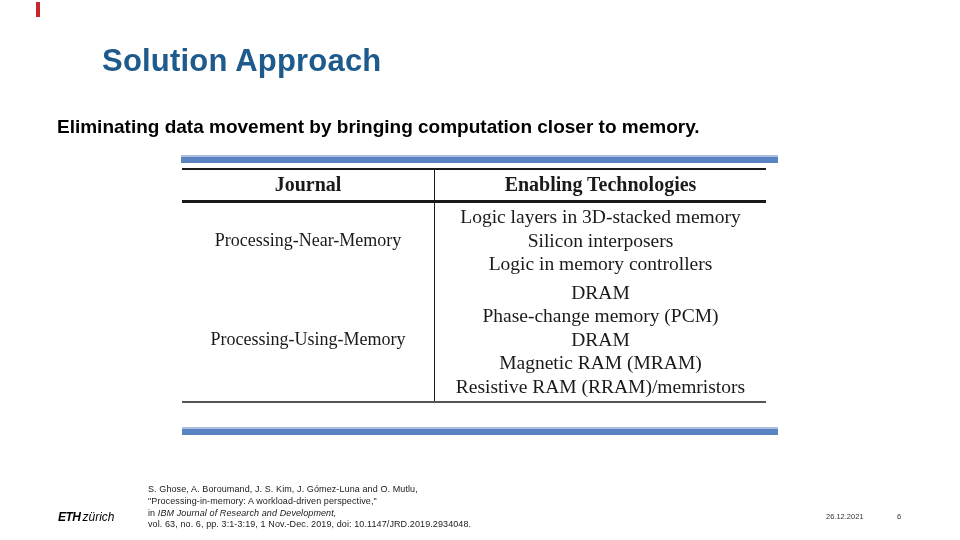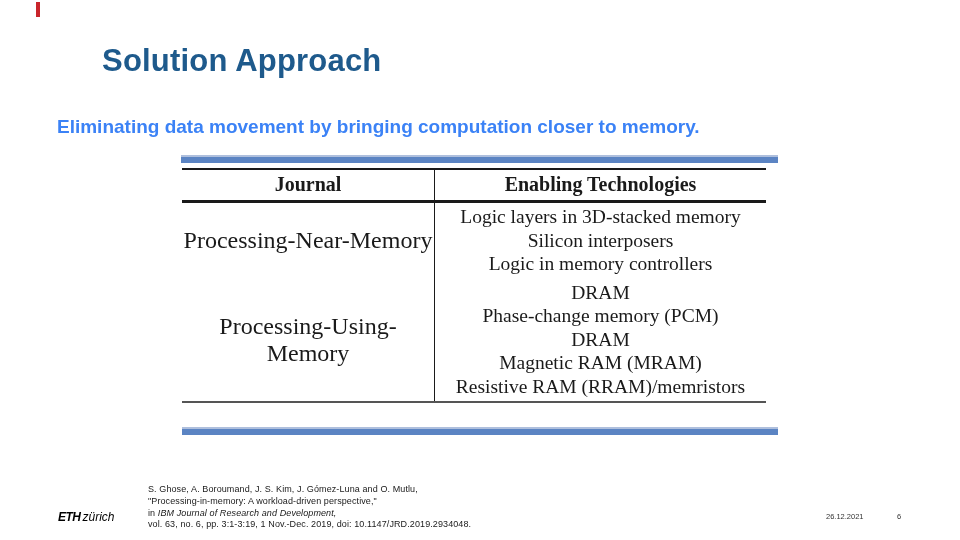--- a/index.html
+++ b/index.html
@@ -22,21 +22,21 @@
     position: absolute; left: 57px; top: 22px;
     font-size: 31px; font-weight: bold;
     color: #1e5a8c;
     letter-spacing: 0.2px;
     margin-left: 45px;
   }
 
   .slide-subtitle {
     position: absolute; left: 57px; top: 116px;
     font-size: 19px; font-weight: bold;
-    color: #3b82f6;
+    color: #000000;
     text-align: right;
   }
 
   .accent-bar {
     position: absolute;
     height: 6px;
     background: #5b84c3;
     border-top: 2px solid #aebfdd;
   }
   .accent-bar.top    { left: 181px; top: 155px; width: 597px; }
@@ -61,21 +61,21 @@
     padding: 3px 0 4px 0;
   }
   .t-header .h-cell:first-child { border-right: 1.5px solid #1a1a1a; }
   .t-row {
     display: grid;
     grid-template-columns: 253px 1fr;
   }
   .t-row:first-of-type { border-bottom: 1.5px solid #1a1a1a; }
   .approach-cell {
     display: flex; align-items: center; justify-content: center;
-    font-size: 24px;
+    font-size: 18px;
     text-align: center;
     border-right: 1.5px solid #1a1a1a;
   }
   .tech-cell { padding: 2px 0 3px 0; }
   .tech-line {
     font-size: 19.5px;
     line-height: 23.5px;
     text-align: center;
   }
 

